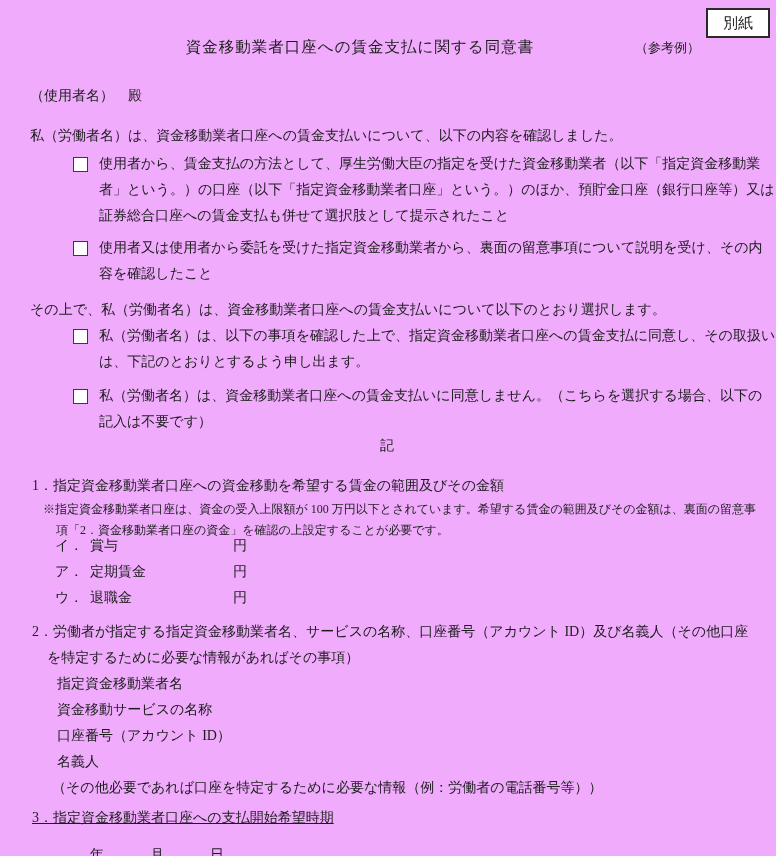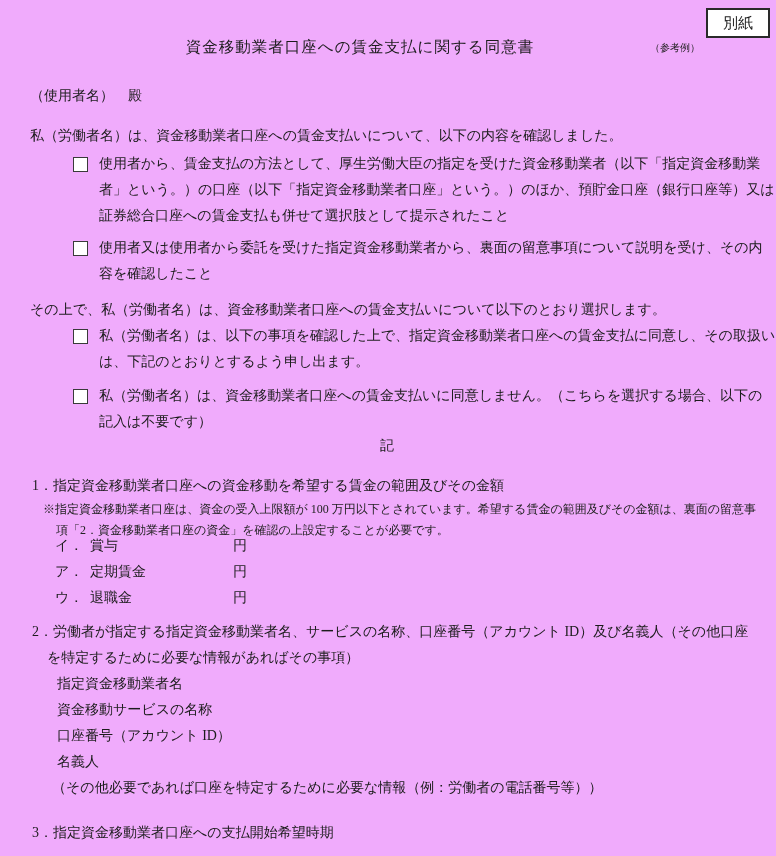--- a/index.html
+++ b/index.html
@@ -28,21 +28,21 @@
     text-align:center;
   }
   .doc-title{
     font-size:15.5px;
     letter-spacing:1px;
     text-align:center;
   }
   .title-note{
     position:absolute;
     right:76px;top:1px;
-    font-size:10px;letter-spacing:0;
+    font-size:13px;letter-spacing:0;
   }
   .addressee{margin:22px 0 0 30px;}
   .lead{margin:14px 20px 0 30px;}
   .lead.second{margin-top:10px;}
   .check-item{
     display:flex;
     align-items:flex-start;
     padding-left:73px;
   }
   .check-item.gap-sm{margin-top:2px;}
@@ -60,21 +60,21 @@
     margin-top:-2px;
     text-align:center;
     letter-spacing:2px;
   }
   .sec-heading{
     margin:14px 20px 0 0;
     padding-left:47px;
     text-indent:-15px;
   }
   .sec-heading.s2{margin-top:8px;}
-  .sec-heading.s3{margin-top:19px;}
+  .sec-heading.s3{margin-top:4px;text-decoration:underline;}
   .sec-note{
     margin:0 16px 0 43px;
     padding-left:13px;
     text-indent:-13px;
     font-size:12px;
     line-height:21px;
     color:#222;
   }
   .wage-rows{margin-top:-8px;}
   .wage-row{padding-left:55px;}

